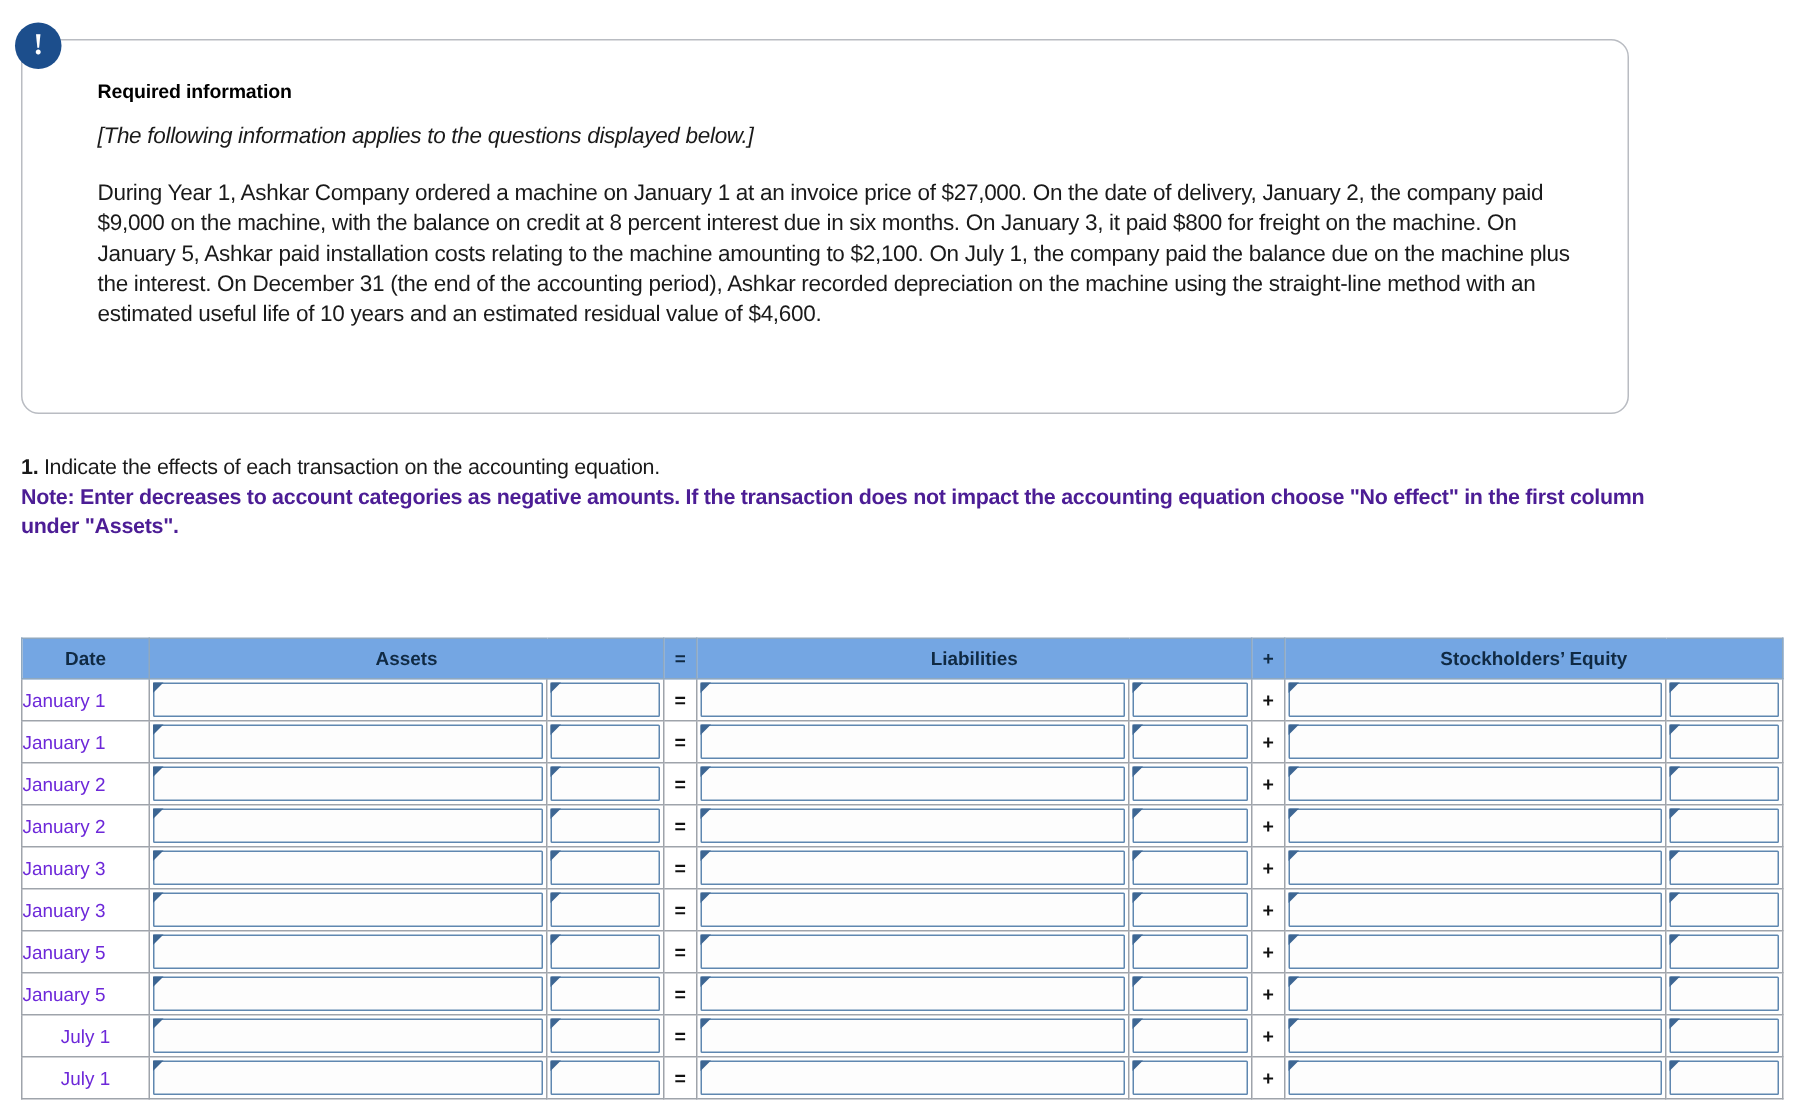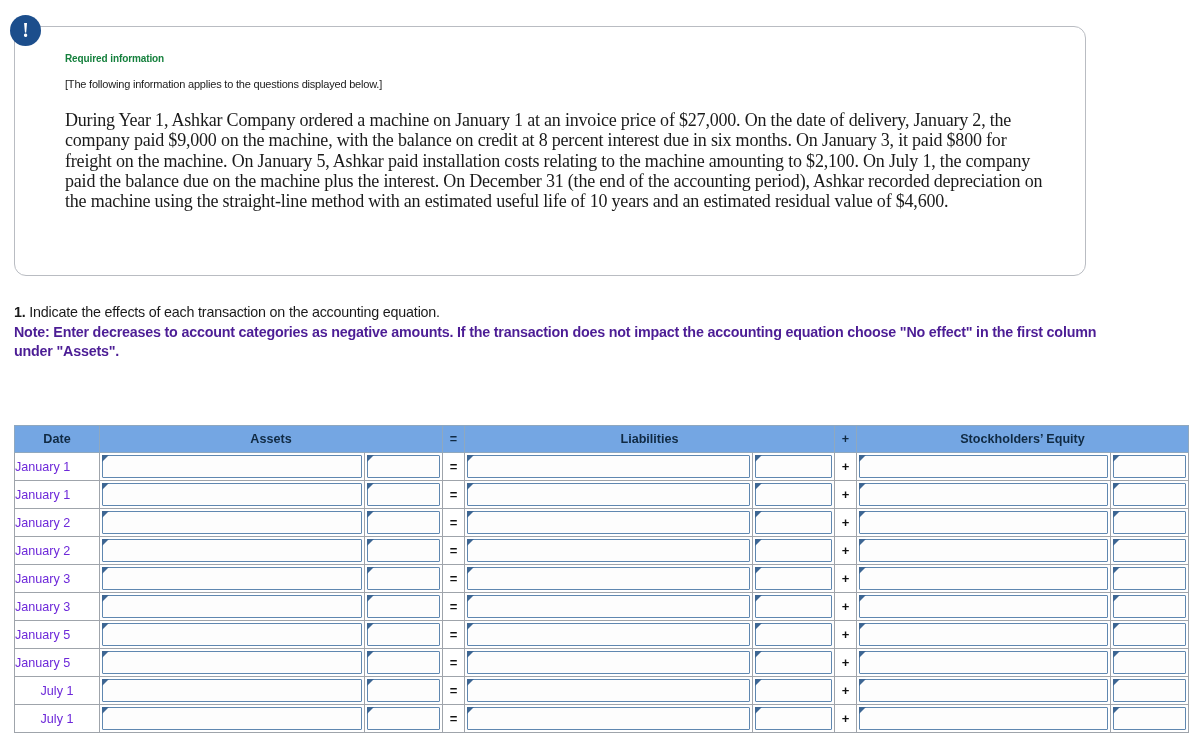--- a/index.html
+++ b/index.html
@@ -41,38 +41,38 @@
     font-weight: bold;
     line-height: 31px;
     text-align: center;
     font-family: "Liberation Serif", serif;
     z-index: 5;
   }
   .callout-inner {
     padding: 26px 28px 0 50px;
   }
   #required-info-heading {
-    color: #15803d;
-    font-size: 10px;
+    color: #000000;
+    font-size: 13px;
     font-weight: bold;
     margin: 0 0 14px 0;
     letter-spacing: -0.1px;
   }
   #applies-note {
-    font-size: 11px;
+    font-style: italic;
+    font-size: 15px;
     margin: 0 0 20px 0;
     letter-spacing: -0.2px;
   }
   #scenario-paragraph {
-    font-size: 18px;
+    font-size: 15px;
     line-height: 20.3px;
     margin: 0;
     letter-spacing: -0.2px;
     max-width: 990px;
-    font-family: Liberation Serif, serif;
   }
 
   
   #required-block {
     position: absolute;
     left: 14px;
     top: 303px;
     width: 1120px;
     font-size: 14.3px;
     line-height: 19.5px;

